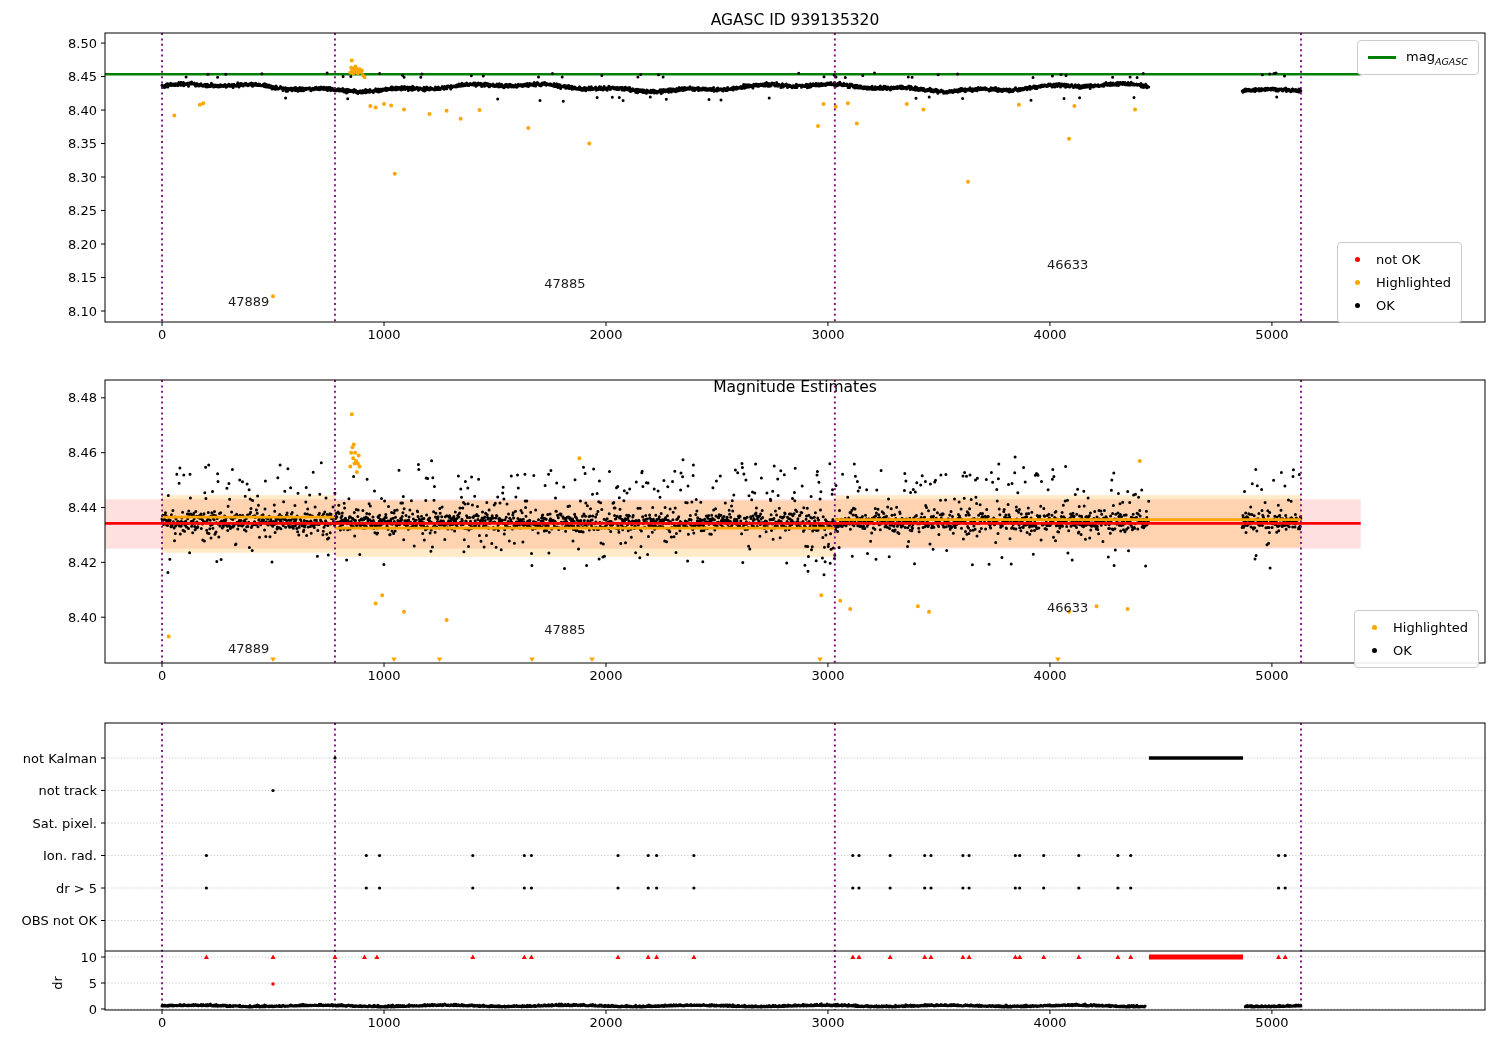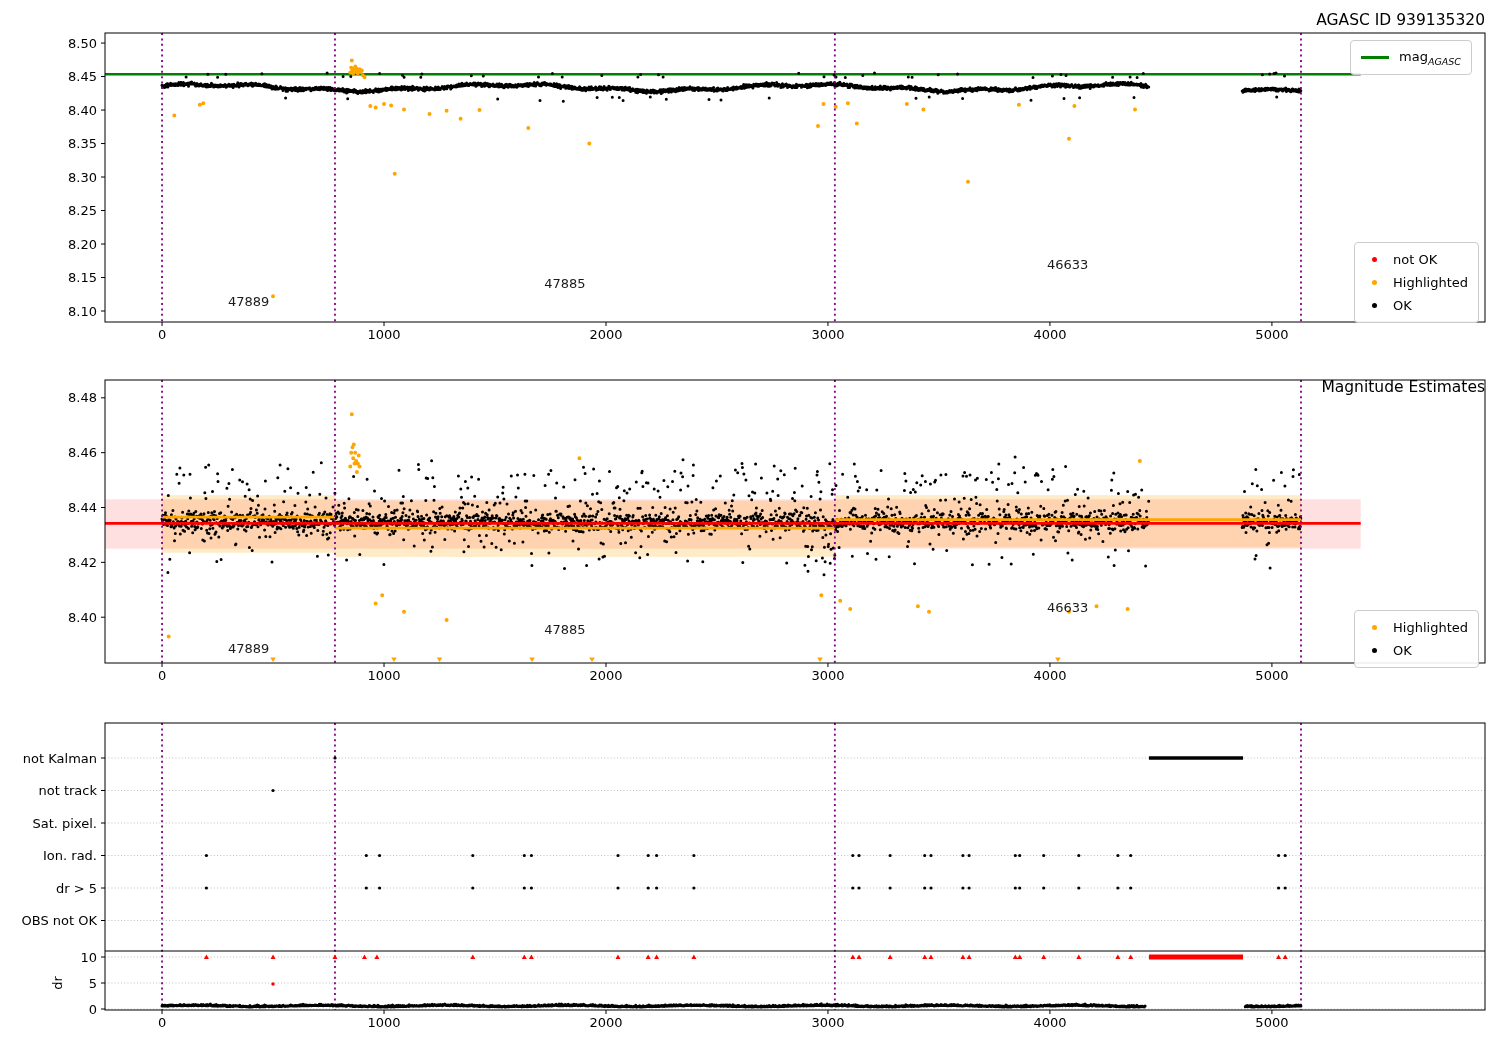--- a/index.html
+++ b/index.html
@@ -1,18 +1,18 @@
 <!DOCTYPE html>
 <html><head>
 <meta charset="utf-8">
 <style>
   html,body{margin:0;padding:0;background:#fff;}
   #fig{position:relative;width:1500px;height:1050px;background:#fff;font-family:"DejaVu Sans",sans-serif;overflow:hidden;}
   #chart{position:absolute;left:0;top:0;}
-  .ptitle{position:absolute;left:105px;width:1380px;text-align:right;font-size:15.5px;color:#000;}
+  .ptitle{position:absolute;left:105px;width:1380px;text-align:center;font-size:15.5px;color:#000;}
   .legend{position:absolute;background:rgba(255,255,255,.9);border:1px solid #ccc;border-radius:4px;padding:5px 10px 5px 10px;font-size:13px;color:#000;}
   .lrow{display:flex;align-items:center;height:23px;white-space:nowrap;}
   .lline{display:inline-block;width:28px;height:2.6px;margin-right:10px;flex:0 0 auto;}
   .ldot{display:inline-block;width:5px;height:5px;border-radius:50%;margin:0 16px 0 7px;flex:0 0 auto;}
   .lsub{font-style:italic;font-size:9.5px;}
 </style>
 </head>
 <body>
 
 <div id="fig">
@@ -178,28 +178,28 @@
           <line x1="-4" y1="286" x2="0" y2="286" stroke="#000" stroke-width="1"></line>
           <text x="-8" y="290.5" text-anchor="end" font-size="13" fill="#000">0</text>
           <text transform="translate(-43,260) rotate(-90)" text-anchor="middle" font-size="13" fill="#000">dr</text>
         </g>
       </g>
     </svg>
 
   <div class="ptitle" style="top:11px;">AGASC ID 939135320</div>
   <div class="ptitle" style="top:378px;">Magnitude Estimates</div>
 
-  <div class="legend" style="top:40px;right:28px;margin-left:12px;">
+  <div class="legend" style="top:40px;right:21px;margin-left:12px;">
     <div class="lrow">
       <span class="lline" style="background: rgb(0, 128, 0);"></span>
       <span><span>mag</span><sub class="lsub">AGASC</sub></span>
     </div>
   </div>
 
-  <div class="legend" style="top:242px;right:21px;">
+  <div class="legend" style="top:242px;right:38px;">
     <div class="lrow">
       <span class="ldot" style="background: rgb(255, 0, 0);"></span>
       <span>not OK</span>
     </div>
     <div class="lrow">
       <span class="ldot" style="background: rgb(255, 165, 0);"></span>
       <span>Highlighted</span>
     </div>
     <div class="lrow">
       <span class="ldot" style="background: rgb(0, 0, 0);"></span>

